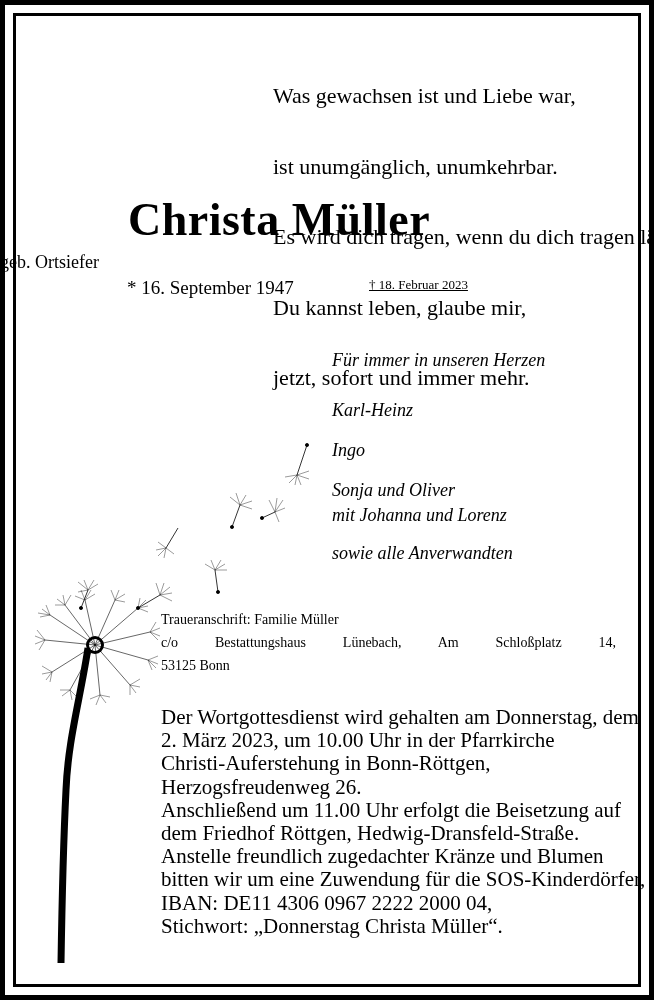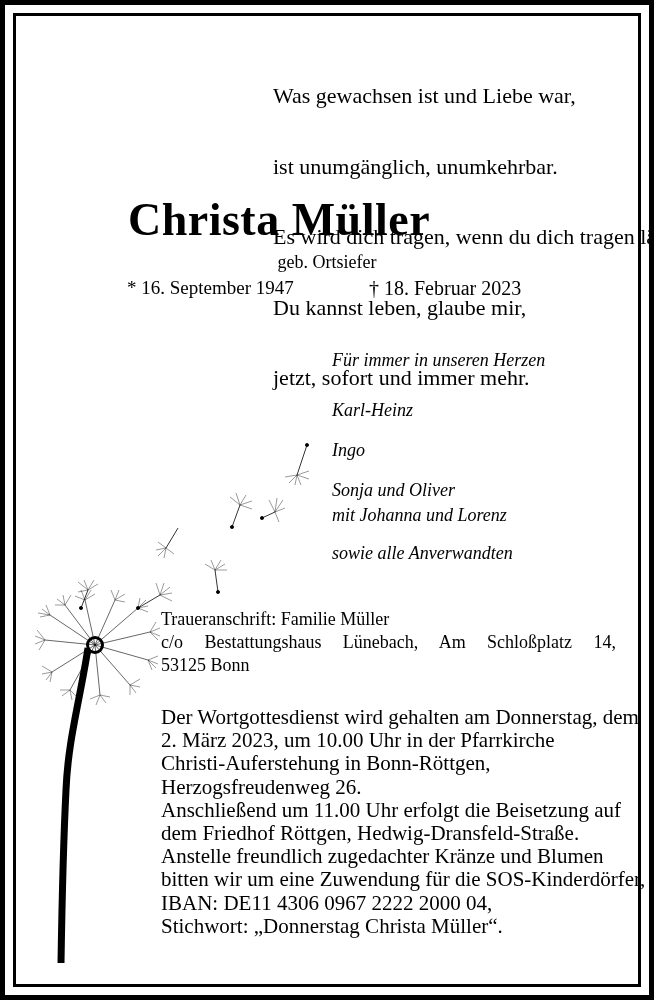--- a/index.html
+++ b/index.html
@@ -16,30 +16,30 @@
     position: absolute; left: 263px; top: 37px;
     font-size: 22px; line-height: 23.5px; white-space: pre;
     font-family: "Liberation Serif", serif;
     margin-left: 10px;
   }
   .name {
     position: absolute; left: 0; width: 558px; top: 193px; text-align: center;
     font-family: "Liberation Serif", serif; font-weight: bold; font-size: 46px; letter-spacing: 0.5px;
   }
   .maiden {
-    position: absolute; left: 0; width: 654px; top: 252px; text-align: center;
+    position: absolute; left: 0; width: 654px; top: 252px; text-align: left;
     font-family: "Liberation Serif", serif; font-size: 18px;
   }
   .born { position: absolute; left: 127px; top: 277px; font-family: "Liberation Serif", serif; font-size: 19px; text-align: right; }
-  .died { position: absolute; left: 369px; top: 277px; font-family: "Liberation Serif", serif; font-size: 20px; }
+  .died { position: absolute; left: 369px; top: 277px; font-family: "Liberation Serif", serif; font-size: 13px; text-decoration: underline; }
   .mourners { position: absolute; left: 332px; top: 350px; font-family: "Liberation Serif", serif; font-size: 18px; }
   .mourners .line { position: absolute; left: 0; white-space: nowrap; font-style: italic; }
   .address {
     position: absolute; left: 161px; top: 608px; width: 455px;
-    font-family: "Liberation Serif", serif; font-size: 18px; line-height: 23px;
+    font-family: "Liberation Serif", serif; font-size: 14px; line-height: 23px;
   }
   .address .justify { text-align: justify; text-align-last: justify; }
   .service {
     position: absolute; left: 161px; top: 706px; width: 455px;
     font-family: "Liberation Serif", serif; font-size: 21px; line-height: 23.2px;
   }
   .service .justify { text-align: justify; text-align-last: justify; }
   .service div, .address div { white-space: nowrap; }
   .dandelion { position: absolute; left: 0; top: 0; width: 654px; height: 1000px; pointer-events: none; }
 </style>

